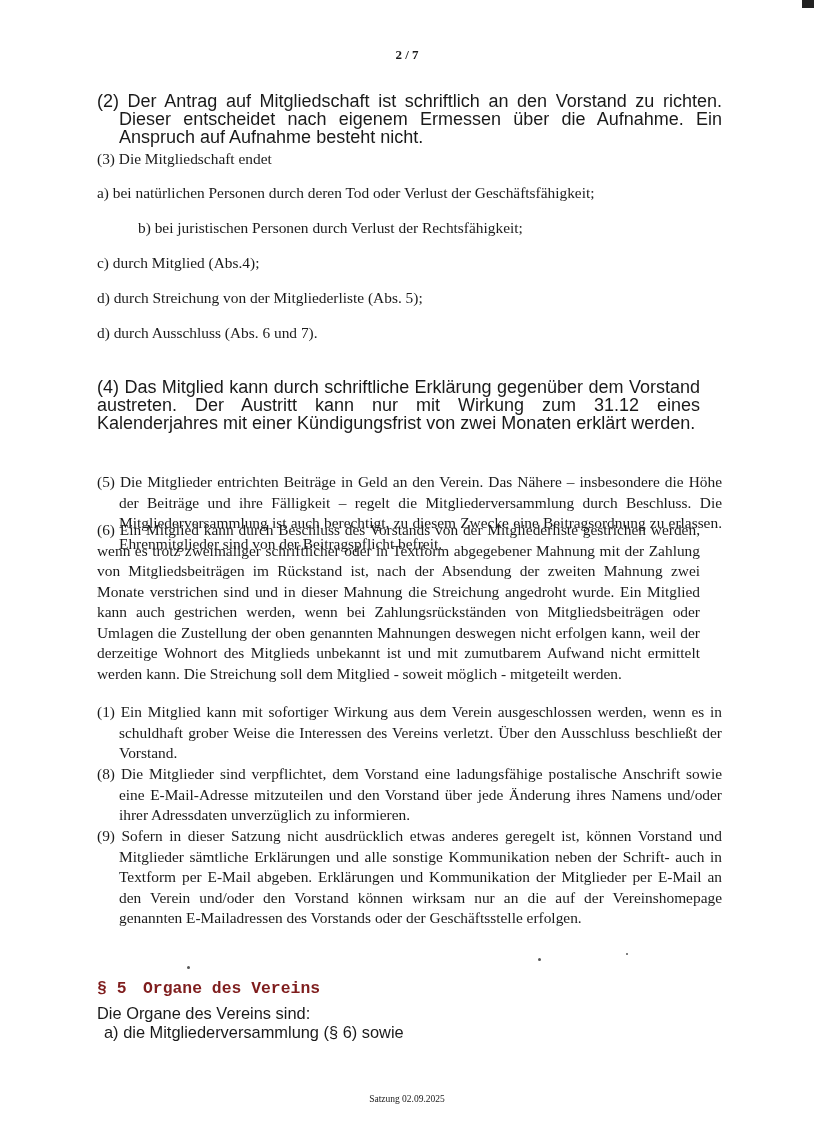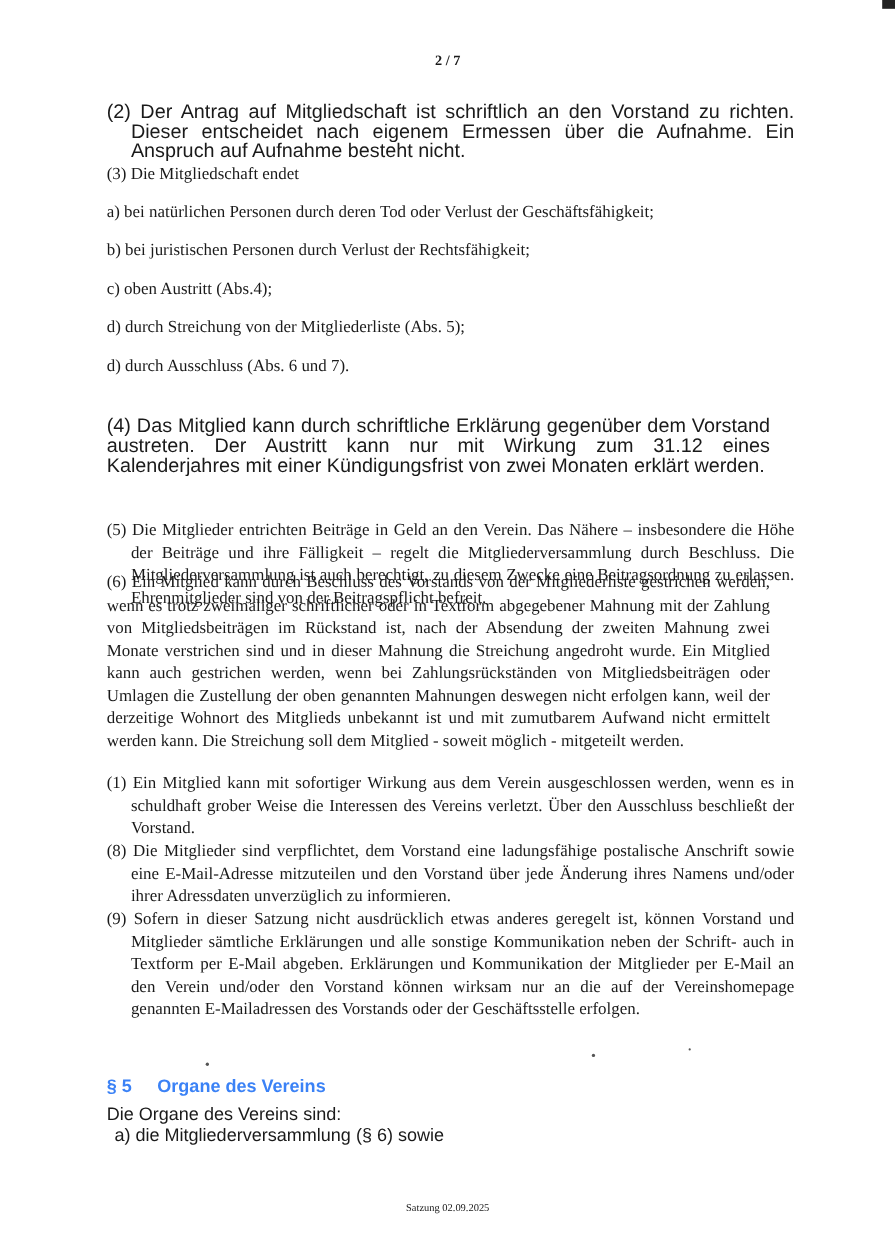--- a/index.html
+++ b/index.html
@@ -7,41 +7,41 @@
   .corner-mark { position: absolute; right: 0; top: 0; width: 12px; height: 8px; background: #222; }
   .page-num { position: absolute; top: 47px; left: 0; width: 814px; text-align: center;
     font-family: "Liberation Serif", serif; font-size: 13px; font-weight: bold; }
   .content { position: absolute; left: 97px; width: 603px; top: 92px; }
   .sans { font-family: "Liberation Sans", sans-serif; font-size: 18px; line-height: 18px; }
   .serif { font-family: "Liberation Serif", serif; font-size: 15.4px; line-height: 20.5px; }
   .just { text-align: justify; }
   .hang { padding-left: 22px; text-indent: -22px; }
   p { margin: 0; }
   .blk { position: absolute; left: 0; width: 603px; }
-  .heading { font-family: Liberation Sans, sans-serif; font-weight: bold; font-size: 16.4px; color: #3b82f6; }
+  .heading { font-family: Liberation Mono, monospace; font-weight: bold; font-size: 16.4px; color: #7f1d1d; }
   .heading .num { display: inline-block; width: 46px; }
   .footer { position: absolute; top: 1094px; left: 0; width: 814px; text-align: center;
     font-family: "Liberation Serif", serif; font-size: 9.5px; }
   .speck { position: absolute; background: #555; border-radius: 50%; }
 </style>
 </head>
 <body>
 
 <div class="corner-mark"></div>
 
 <div class="page-num">2 / 7</div>
 
 <div class="content">
 
   <p class="blk sans just hang" style="top:0px;">(2) Der Antrag auf Mitgliedschaft ist schriftlich an den Vorstand zu richten. Dieser entscheidet nach eigenem Ermessen über die Aufnahme. Ein Anspruch auf Aufnahme besteht nicht.</p>
   <p class="blk serif" style="top:57px;">(3) Die Mitgliedschaft endet</p>
 
   <p class="blk serif" style="top:91px;">a) bei natürlichen Personen durch deren Tod oder Verlust der Geschäftsfähigkeit;</p>
-  <p class="blk serif" style="top:126px;">b) bei juristischen Personen durch Verlust der Rechtsfähigkeit;</p>
-  <p class="blk serif" style="top:161px;">c) oben Austritt (Abs.4);</p>
+  <p class="blk serif" style="top:126px;margin-left:41px;">b) bei juristischen Personen durch Verlust der Rechtsfähigkeit;</p>
+  <p class="blk serif" style="top:161px;">c) durch Mitglied (Abs.4);</p>
   <p class="blk serif" style="top:196px;">d) durch Streichung von der Mitgliederliste (Abs. 5);</p>
   <p class="blk serif" style="top:231px;">d) durch Ausschluss (Abs. 6 und 7).</p>
 
   <p class="blk sans just" style="top:266px;margin-top:20px;">(4) Das Mitglied kann durch schriftliche Erklärung gegenüber dem Vorstand austreten. Der Austritt kann nur mit Wirkung zum 31.12 eines Kalenderjahres mit einer Kündigungsfrist von zwei Monaten erklärt werden.</p>
 
   <p class="blk serif just hang" style="top:336px;margin-top:44px;">(5) Die Mitglieder entrichten Beiträge in Geld an den Verein. Das Nähere – insbesondere die Höhe der Beiträge und ihre Fälligkeit – regelt die Mitgliederversammlung durch Beschluss. Die Mitgliederversammlung ist auch berechtigt, zu diesem Zwecke eine Beitragsordnung zu erlassen. Ehrenmitglieder sind von der Beitragspflicht befreit.</p>
 
   <p class="blk serif just" style="top:428px;">(6) Ein Mitglied kann durch Beschluss des Vorstands von der Mitgliederliste gestrichen werden, wenn es trotz zweimaliger schriftlicher oder in Textform abgegebener Mahnung mit der Zahlung von Mitgliedsbeiträgen im Rückstand ist, nach der Absendung der zweiten Mahnung zwei Monate verstrichen sind und in dieser Mahnung die Streichung angedroht wurde. Ein Mitglied kann auch gestrichen werden, wenn bei Zahlungsrückständen von Mitgliedsbeiträgen oder Umlagen die Zustellung der oben genannten Mahnungen deswegen nicht erfolgen kann, weil der derzeitige Wohnort des Mitglieds unbekannt ist und mit zumutbarem Aufwand nicht ermittelt werden kann. Die Streichung soll dem Mitglied - soweit möglich - mitgeteilt werden.</p>
 
   <p class="blk serif just hang" style="top:610px;">(1) Ein Mitglied kann mit sofortiger Wirkung aus dem Verein ausgeschlossen werden, wenn es in schuldhaft grober Weise die Interessen des Vereins verletzt. Über den Ausschluss beschließt der Vorstand.</p>

